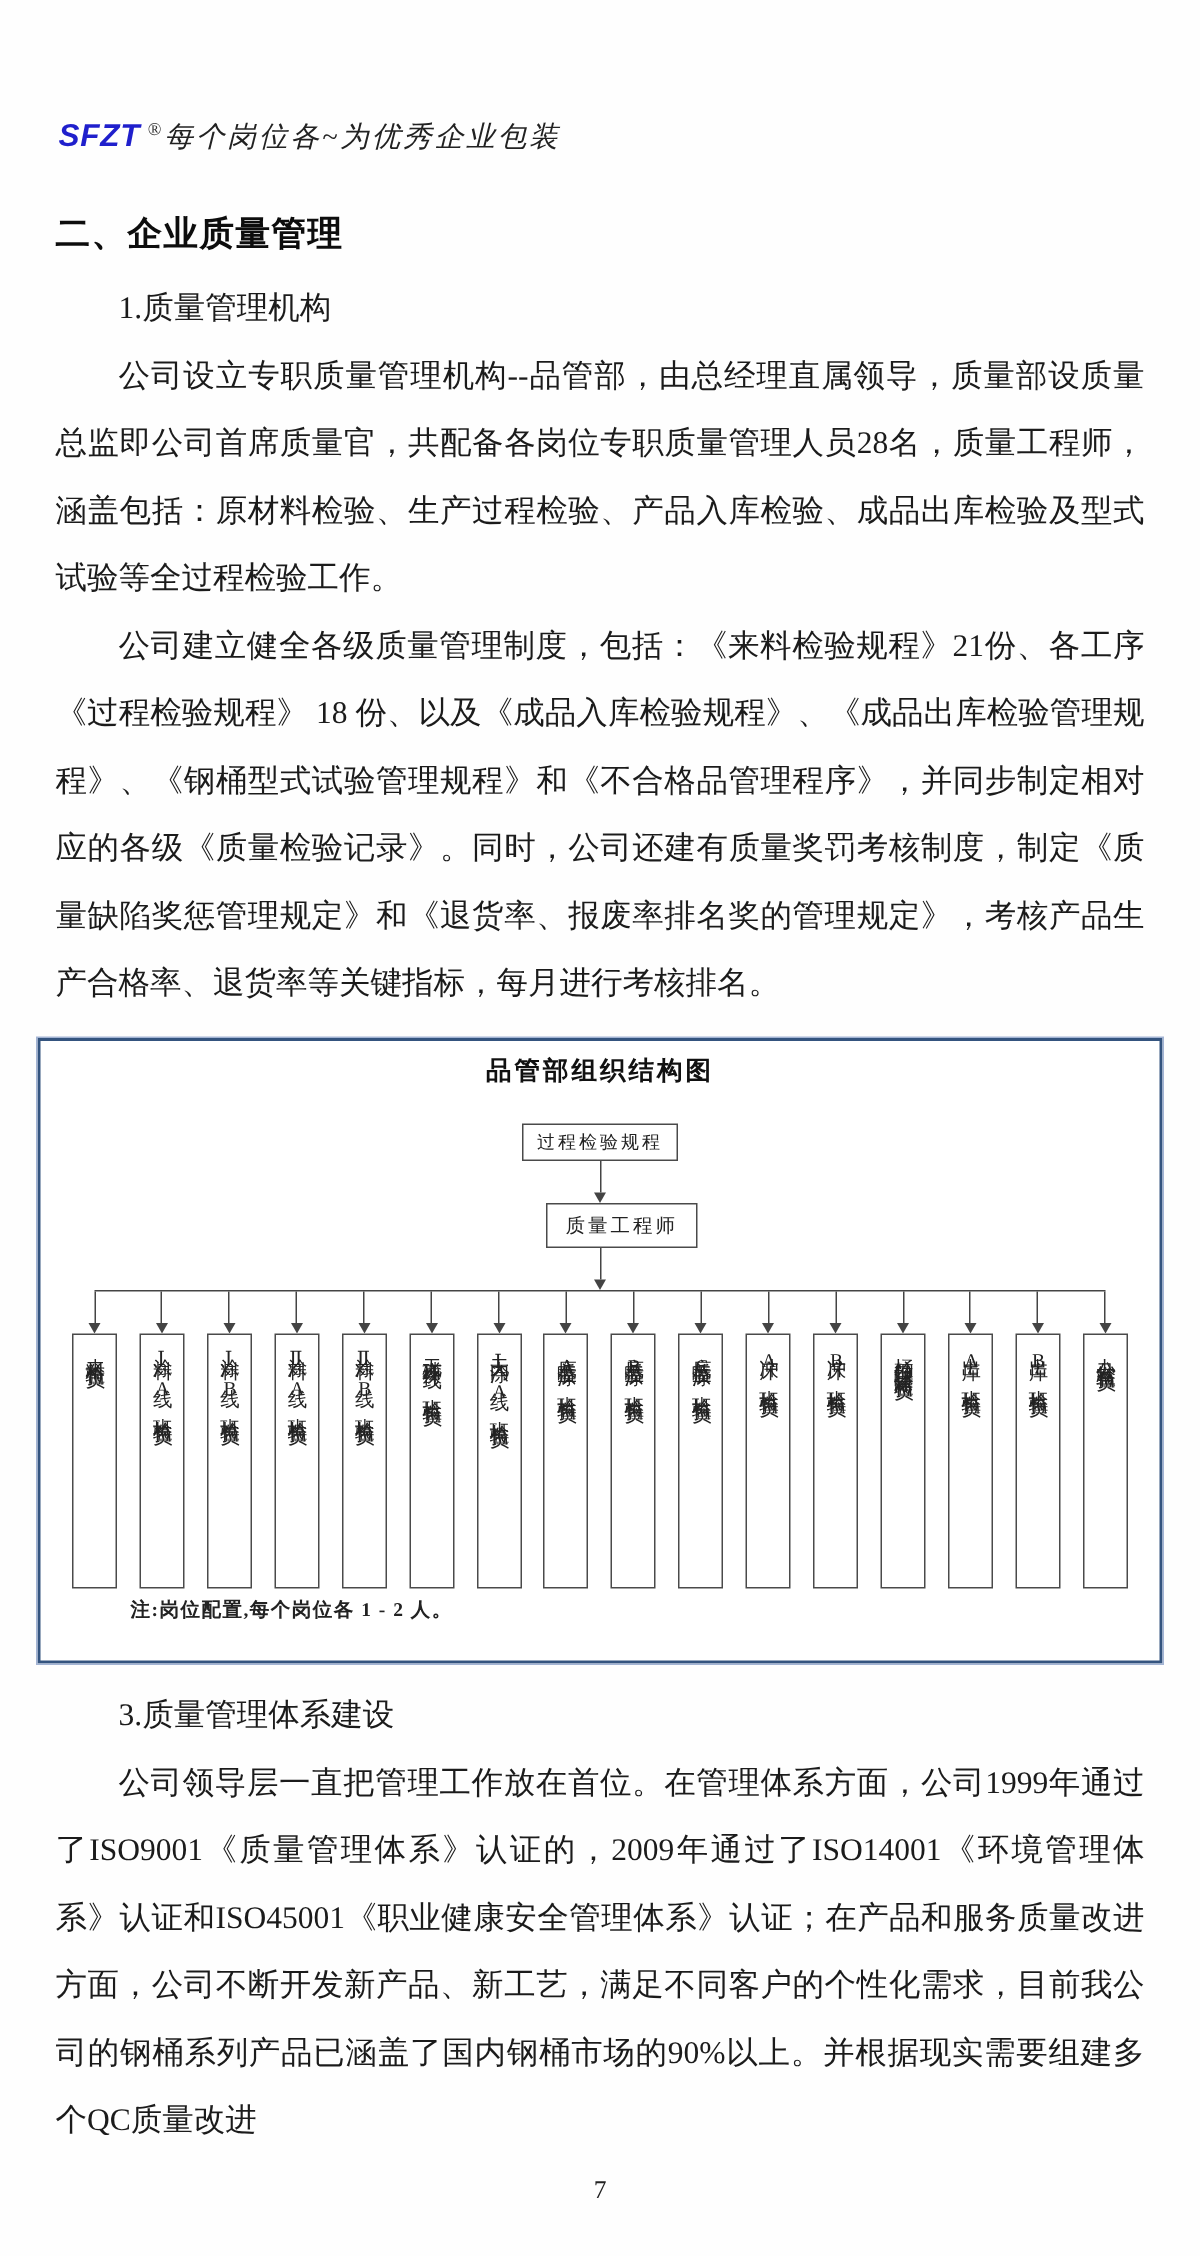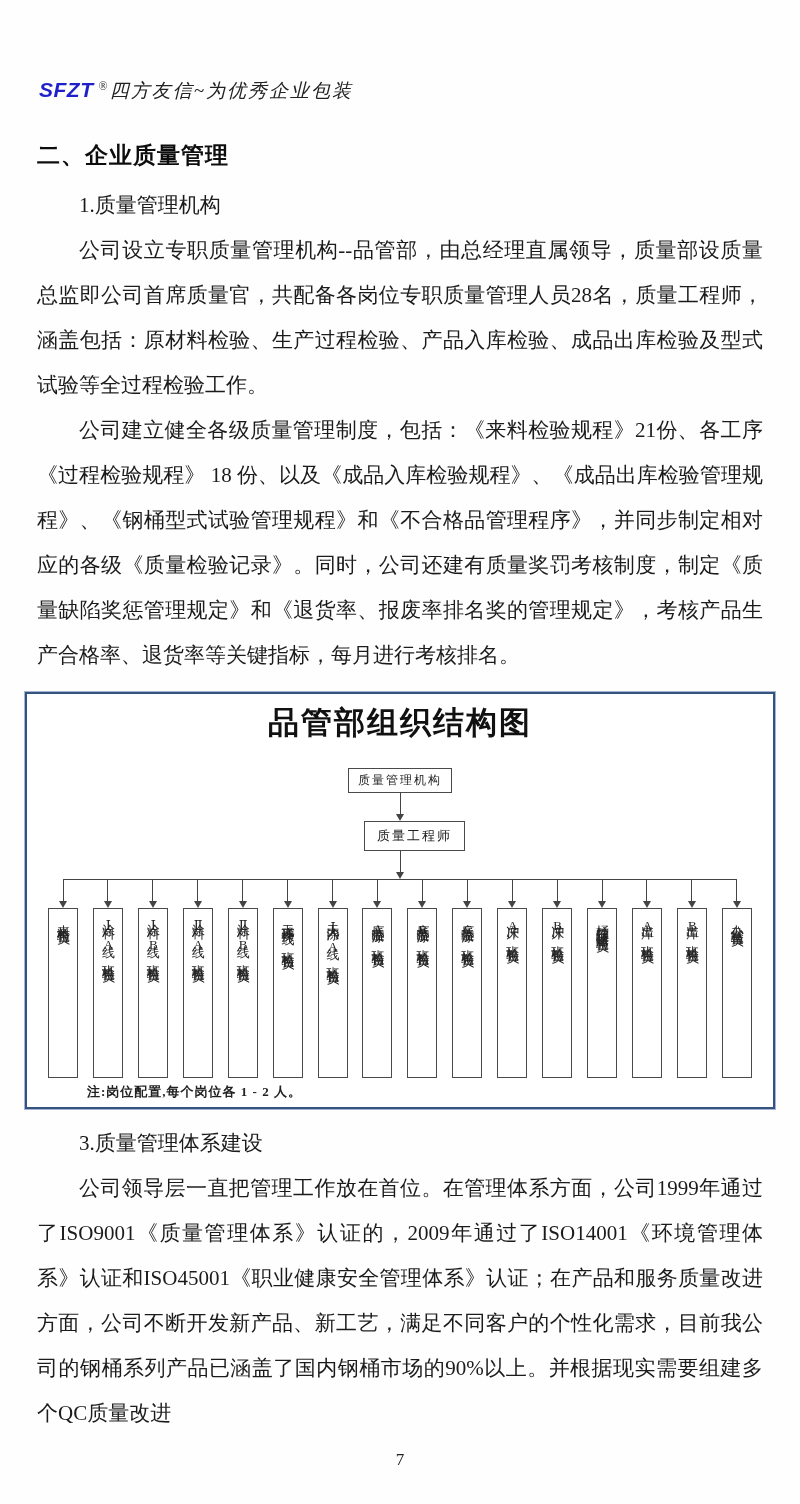--- a/index.html
+++ b/index.html
@@ -46,21 +46,21 @@
     margin: 14px 0 0 -12px;
     width: 750px; height: 417px;
     border: 2px solid #34547f;
     outline: 1px solid #a3b4d4;
     background: #ffffff;
     position: relative;
   }
   .org-title {
     text-align: center; margin-top: 8px;
     font-family: "Liberation Sans", "DejaVu Sans", sans-serif;
-    font-weight: 700; font-size: 31px; color: #111; letter-spacing: 2px;
+    font-weight: 700; font-size: 17px; color: #111; letter-spacing: 2px;
   }
   .org-top { display: flex; flex-direction: column; align-items: center; margin-top: 24px; }
   .org-box {
     border: 1px solid #4a4a4a; background: #fff;
     font-size: 12px; color: #222; letter-spacing: 2px;
     padding: 3px 9px; text-align: center; white-space: nowrap;
   }
   .org-box.l2 { font-size: 13px; padding: 5px 12px; margin-left: 29px; }
   .varrow { display: flex; flex-direction: column; align-items: center; }
   .varrow .vline { width: 1px; background: #444; height: 21px; }
@@ -89,35 +89,35 @@
   .footer { text-align: center; margin-top: 14px; font-size: 17px; color: #222; }
 </style>
 </head>
 <body>
 
 <div class="page">
 
   <div class="hdr">
     <span class="logo">SFZT</span>
     <span class="reg">®</span>
-    <span class="tagline">四方友信~为优秀企业包装</span>
+    <span class="tagline">每个岗位各~为优秀企业包装</span>
   </div>
 
   <div class="h1">二、企业质量管理</div>
 
   <div class="sub">1.质量管理机构</div>
 
   <div class="para">公司设立专职质量管理机构--品管部，由总经理直属领导，质量部设质量总监即公司首席质量官，共配备各岗位专职质量管理人员28名，质量工程师，涵盖包括：原材料检验、生产过程检验、产品入库检验、成品出库检验及型式试验等全过程检验工作。</div>
   <div class="para">公司建立健全各级质量管理制度，包括：《来料检验规程》21份、各工序《过程检验规程》 18 份、以及《成品入库检验规程》、《成品出库检验管理规程》、《钢桶型式试验管理规程》和《不合格品管理程序》，并同步制定相对应的各级《质量检验记录》。同时，公司还建有质量奖罚考核制度，制定《质量缺陷奖惩管理规定》和《退货率、报废率排名奖的管理规定》，考核产品生产合格率、退货率等关键指标，每月进行考核排名。</div>
 
   <div class="org-chart">
     <div class="org-title">品管部组织结构图</div>
 
     <div class="org-top">
-      <div class="org-box root">质量管理机构</div>
+      <div class="org-box root">过程检验规程</div>
       <div class="varrow">
           <div class="vline"></div>
           <div class="ahead"></div>
         </div>
       <div class="org-box l2">质量工程师</div>
       <div class="varrow">
           <div class="vline"></div>
           <div class="ahead"></div>
         </div>
     </div>

